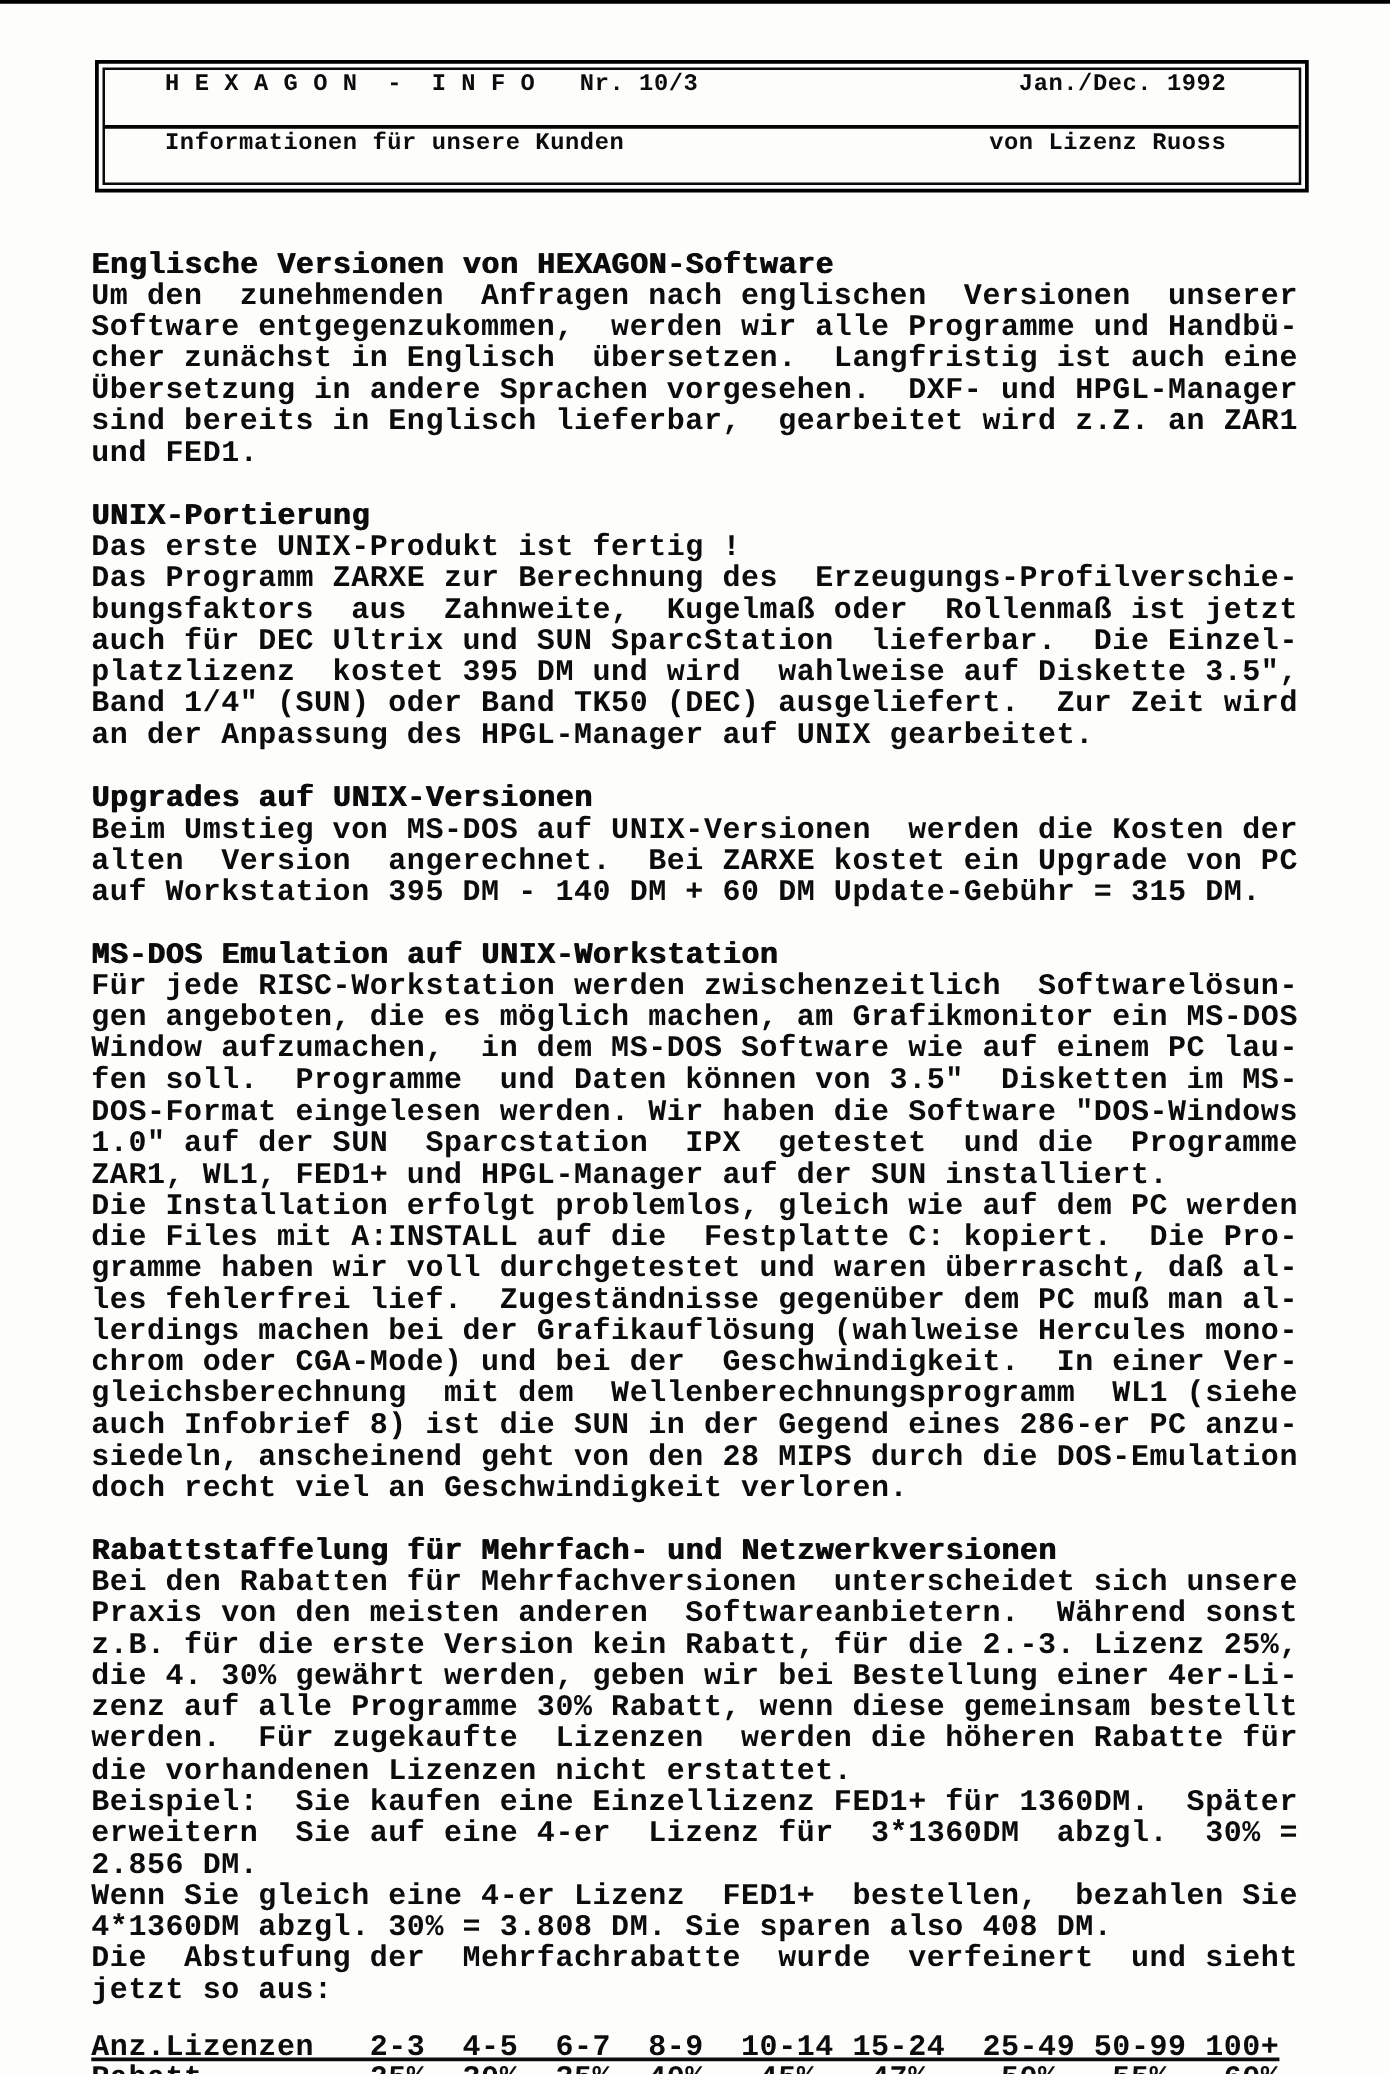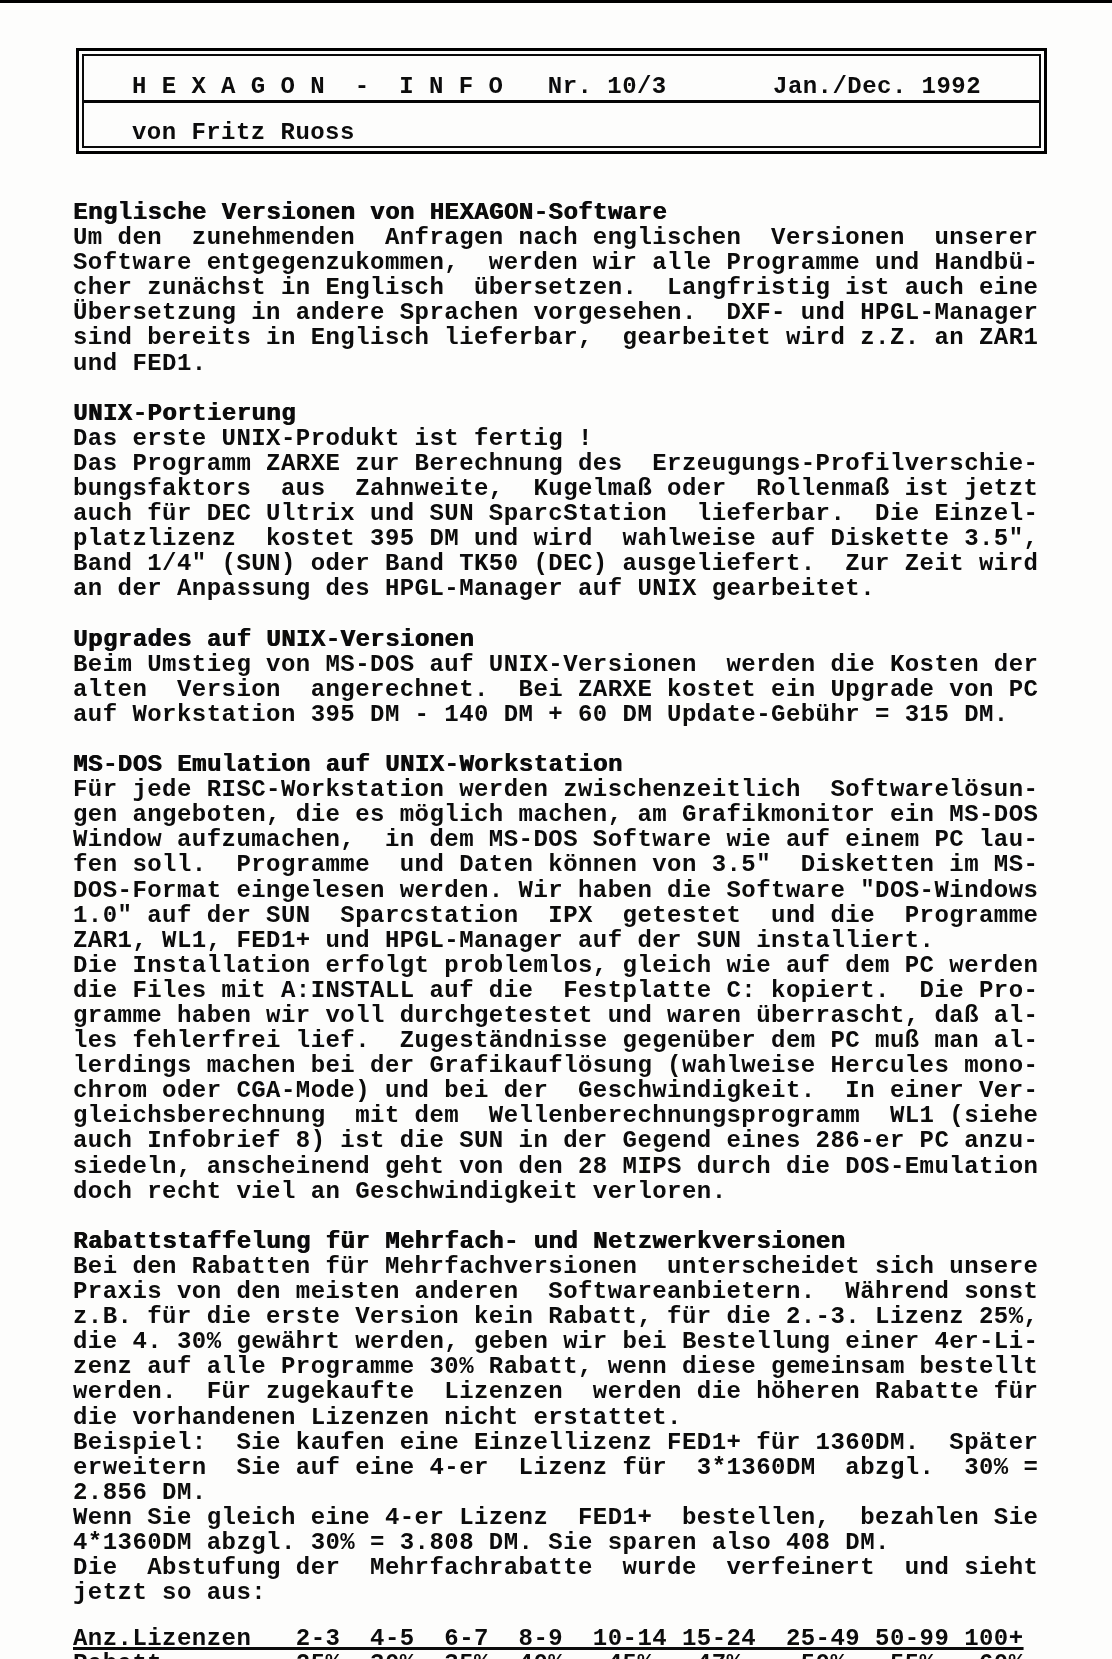--- a/index.html
+++ b/index.html
@@ -30,23 +30,23 @@
     background: #fdfdfc;
   }
   .masthead-inner {
     border: 2px solid #0a0a0a;
     height: 100%;
     box-sizing: border-box;
     display: flex; flex-direction: column;
   }
   .m-row {
     flex: 1;
-    display: flex; align-items: flex-end; justify-content: space-between;
+    display: flex; align-items: flex-start; justify-content: space-between;
     padding: 0 58px 0 48px;
-    font-size: 24px; font-weight: bold;
+    font-size: 19px; font-weight: bold;
     letter-spacing: 0.45px;
     white-space: pre;
   }
   .m-divider {
     height: 0;
     border-top: 3px solid #050505;
   }
   
   .content {
     position: absolute; left: 73px; top: 200px;
@@ -75,20 +75,21 @@
   <div class="scan-edge"></div>
 
   <div class="masthead">
     <div class="masthead-inner">
       <div class="m-row">
         <span>H E X A G O N  -  I N F O   Nr. 10/3</span>
         <span>Jan./Dec. 1992</span>
       </div>
       <div class="m-divider"></div>
       <div class="m-row">
-        <span>von Fritz Ruoss</span>
+        <span>Informationen für unsere Kunden</span>
+        <span>von Lizenz Ruoss</span>
       </div>
     </div>
   </div>
 
   <div class="content"><div><div class="line heading">Englische Versionen von HEXAGON-Software</div><div class="line">Um den  zunehmenden  Anfragen nach englischen  Versionen  unserer</div><div class="line">Software entgegenzukommen,  werden wir alle Programme und Handbü-</div><div class="line">cher zunächst in Englisch  übersetzen.  Langfristig ist auch eine</div><div class="line">Übersetzung in andere Sprachen vorgesehen.  DXF- und HPGL-Manager</div><div class="line">sind bereits in Englisch lieferbar,  gearbeitet wird z.Z. an ZAR1</div><div class="line">und FED1.</div></div><div class="line">&nbsp;</div><div><div class="line heading">UNIX-Portierung</div><div class="line">Das erste UNIX-Produkt ist fertig !</div><div class="line">Das Programm ZARXE zur Berechnung des  Erzeugungs-Profilverschie-</div><div class="line">bungsfaktors  aus  Zahnweite,  Kugelmaß oder  Rollenmaß ist jetzt</div><div class="line">auch für DEC Ultrix und SUN SparcStation  lieferbar.  Die Einzel-</div><div class="line">platzlizenz  kostet 395 DM und wird  wahlweise auf Diskette 3.5",</div><div class="line">Band 1/4" (SUN) oder Band TK50 (DEC) ausgeliefert.  Zur Zeit wird</div><div class="line">an der Anpassung des HPGL-Manager auf UNIX gearbeitet.</div></div><div class="line">&nbsp;</div><div><div class="line heading">Upgrades auf UNIX-Versionen</div><div class="line">Beim Umstieg von MS-DOS auf UNIX-Versionen  werden die Kosten der</div><div class="line">alten  Version  angerechnet.  Bei ZARXE kostet ein Upgrade von PC</div><div class="line">auf Workstation 395 DM - 140 DM + 60 DM Update-Gebühr = 315 DM.</div></div><div class="line">&nbsp;</div><div><div class="line heading">MS-DOS Emulation auf UNIX-Workstation</div><div class="line">Für jede RISC-Workstation werden zwischenzeitlich  Softwarelösun-</div><div class="line">gen angeboten, die es möglich machen, am Grafikmonitor ein MS-DOS</div><div class="line">Window aufzumachen,  in dem MS-DOS Software wie auf einem PC lau-</div><div class="line">fen soll.  Programme  und Daten können von 3.5"  Disketten im MS-</div><div class="line">DOS-Format eingelesen werden. Wir haben die Software "DOS-Windows</div><div class="line">1.0" auf der SUN  Sparcstation  IPX  getestet  und die  Programme</div><div class="line">ZAR1, WL1, FED1+ und HPGL-Manager auf der SUN installiert.</div><div class="line">Die Installation erfolgt problemlos, gleich wie auf dem PC werden</div><div class="line">die Files mit A:INSTALL auf die  Festplatte C: kopiert.  Die Pro-</div><div class="line">gramme haben wir voll durchgetestet und waren überrascht, daß al-</div><div class="line">les fehlerfrei lief.  Zugeständnisse gegenüber dem PC muß man al-</div><div class="line">lerdings machen bei der Grafikauflösung (wahlweise Hercules mono-</div><div class="line">chrom oder CGA-Mode) und bei der  Geschwindigkeit.  In einer Ver-</div><div class="line">gleichsberechnung  mit dem  Wellenberechnungsprogramm  WL1 (siehe</div><div class="line">auch Infobrief 8) ist die SUN in der Gegend eines 286-er PC anzu-</div><div class="line">siedeln, anscheinend geht von den 28 MIPS durch die DOS-Emulation</div><div class="line">doch recht viel an Geschwindigkeit verloren.</div></div><div class="line">&nbsp;</div><div><div class="line heading">Rabattstaffelung für Mehrfach- und Netzwerkversionen</div><div class="line">Bei den Rabatten für Mehrfachversionen  unterscheidet sich unsere</div><div class="line">Praxis von den meisten anderen  Softwareanbietern.  Während sonst</div><div class="line">z.B. für die erste Version kein Rabatt, für die 2.-3. Lizenz 25%,</div><div class="line">die 4. 30% gewährt werden, geben wir bei Bestellung einer 4er-Li-</div><div class="line">zenz auf alle Programme 30% Rabatt, wenn diese gemeinsam bestellt</div><div class="line">werden.  Für zugekaufte  Lizenzen  werden die höheren Rabatte für</div><div class="line">die vorhandenen Lizenzen nicht erstattet.</div><div class="line">Beispiel:  Sie kaufen eine Einzellizenz FED1+ für 1360DM.  Später</div><div class="line">erweitern  Sie auf eine 4-er  Lizenz für  3*1360DM  abzgl.  30% =</div><div class="line">2.856 DM.</div><div class="line">Wenn Sie gleich eine 4-er Lizenz  FED1+  bestellen,  bezahlen Sie</div><div class="line">4*1360DM abzgl. 30% = 3.808 DM. Sie sparen also 408 DM.</div><div class="line">Die  Abstufung der  Mehrfachrabatte  wurde  verfeinert  und sieht</div><div class="line">jetzt so aus:</div></div><div class="line underlined">Anz.Lizenzen   2-3  4-5  6-7  8-9  10-14 15-24  25-49 50-99 100+</div><div class="line">Rabatt         25%  30%  35%  40%   45%   47%    50%   55%   60%</div></div>
 
 </div>
 
 </body></html>

